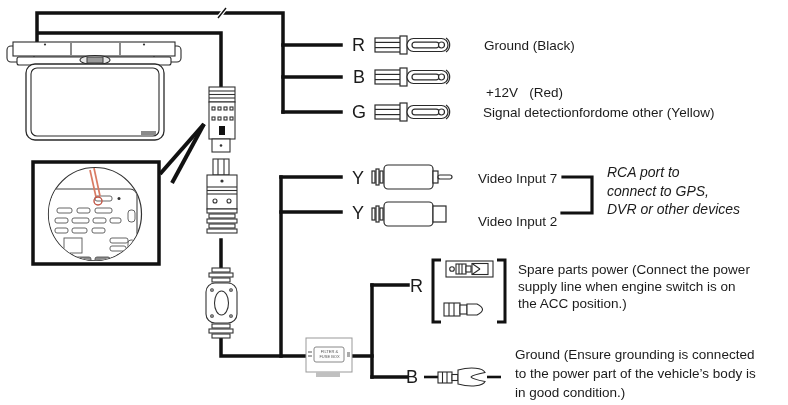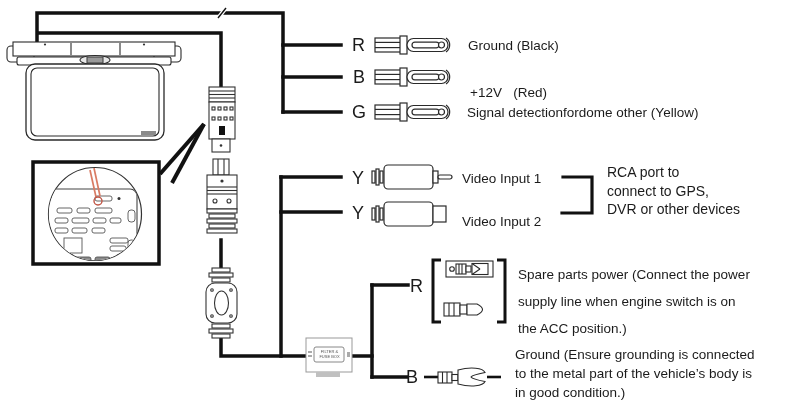--- a/index.html
+++ b/index.html
@@ -7,26 +7,26 @@
     position:relative;width:788px;height:405px;background:#ffffff;
     font-family:"Liberation Sans", sans-serif;color:#1b1b1b;overflow:hidden;
   }
   #wires-svg{position:absolute;left:0;top:0;}
   .letter{
     position:absolute;transform:translateY(-50%);
     font-size:18px;font-weight:500;letter-spacing:.5px;white-space:pre;
   }
   .lbl{
     position:absolute;transform:translateY(-50%);
-    font-size:13.5px;white-space:pre-wrap;
+    font-size:13.5px;white-space:pre-wrap;margin-left:16px;
   }
   .note{
-    position:absolute;font-size:13.5px;line-height:27px;white-space:pre-wrap;
-  }
-  .note-rca{font-size:14px;line-height:18.5px;}
+    position:absolute;font-size:13.5px;line-height:17px;white-space:pre-wrap;
+  }
+  .note-rca{font-size:14px;line-height:18.5px;font-style:italic;}
   .fuse-label{
     position:absolute;font-size:4px;line-height:5px;white-space:pre-wrap;
     color:#555;text-align:center;width:29px;letter-spacing:0;
   }
 </style>
 </head>
 <body>
 
 <div id="stage">
 
@@ -251,34 +251,34 @@
   <span class="letter" style="left:352px;top:45px">R</span>
   <span class="lbl" style="left:468px;top:45px">Ground (Black)</span>
 
   <span class="letter" style="left:353px;top:77px">B</span>
   <span class="lbl" style="left:470px;top:92px">+12V   (Red)</span>
 
   <span class="letter" style="left:352px;top:112px">G</span>
   <span class="lbl" style="left:467px;top:112px">Signal detectionfordome other (Yellow)</span>
 
   <span class="letter" style="left:352px;top:178px">Y</span>
-  <span class="lbl" style="left:462px;top:178px">Video Input 1</span>
+  <span class="lbl" style="left:462px;top:178px">Video Input 7</span>
 
   <span class="letter" style="left:352px;top:213px">Y</span>
   <span class="lbl" style="left:462px;top:221px">Video Input 2</span>
 
   <div class="note note-rca" style="left:607px;top:163px">RCA port to
 connect to GPS,
 DVR or other devices</div>
 
   <span class="letter" style="left:410px;top:286px">R</span>
   <div class="note" style="left:518px;top:261px">Spare parts power (Connect the power
 supply line when engine switch is on
 the ACC position.)</div>
 
   <span class="letter" style="left:406px;top:377px">B</span>
   <div class="note" style="left:515px;top:345px;line-height:19px">Ground (Ensure grounding is connected
-to the metal part of the vehicle’s body is
+to the power part of the vehicle’s body is
 in good condition.)</div>
 
   <div class="fuse-label" style="left:315px;top:349px">FILTER &amp;
 FUSE BOX</div>
 </div>
 
 </body></html>

